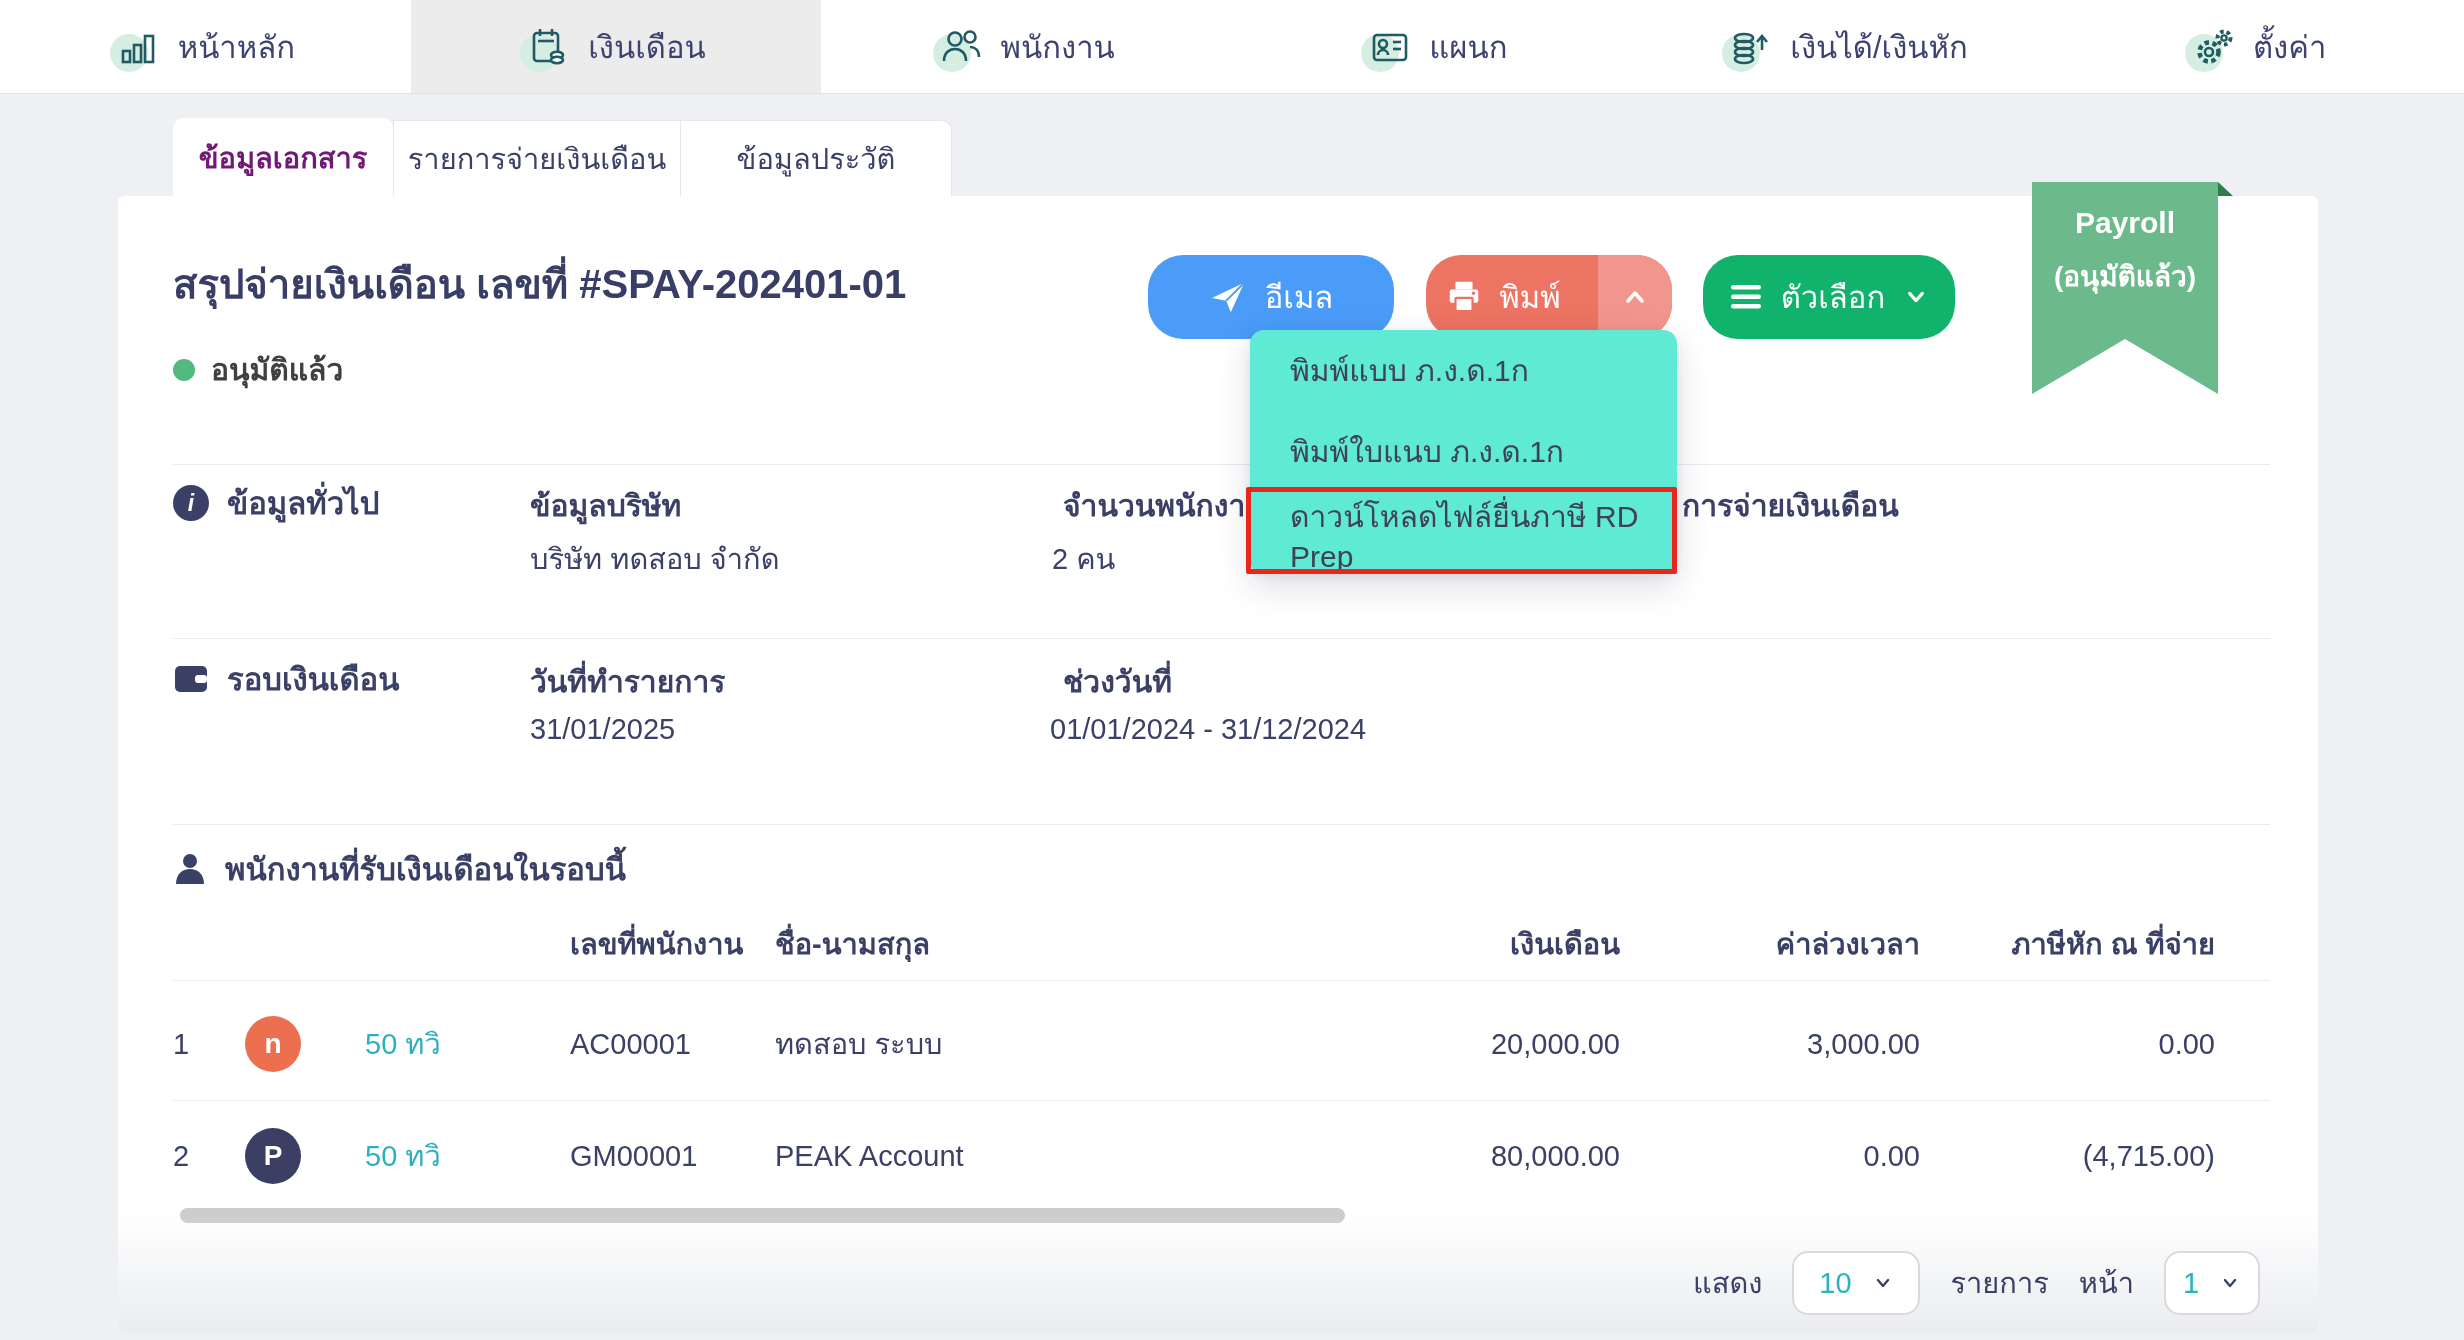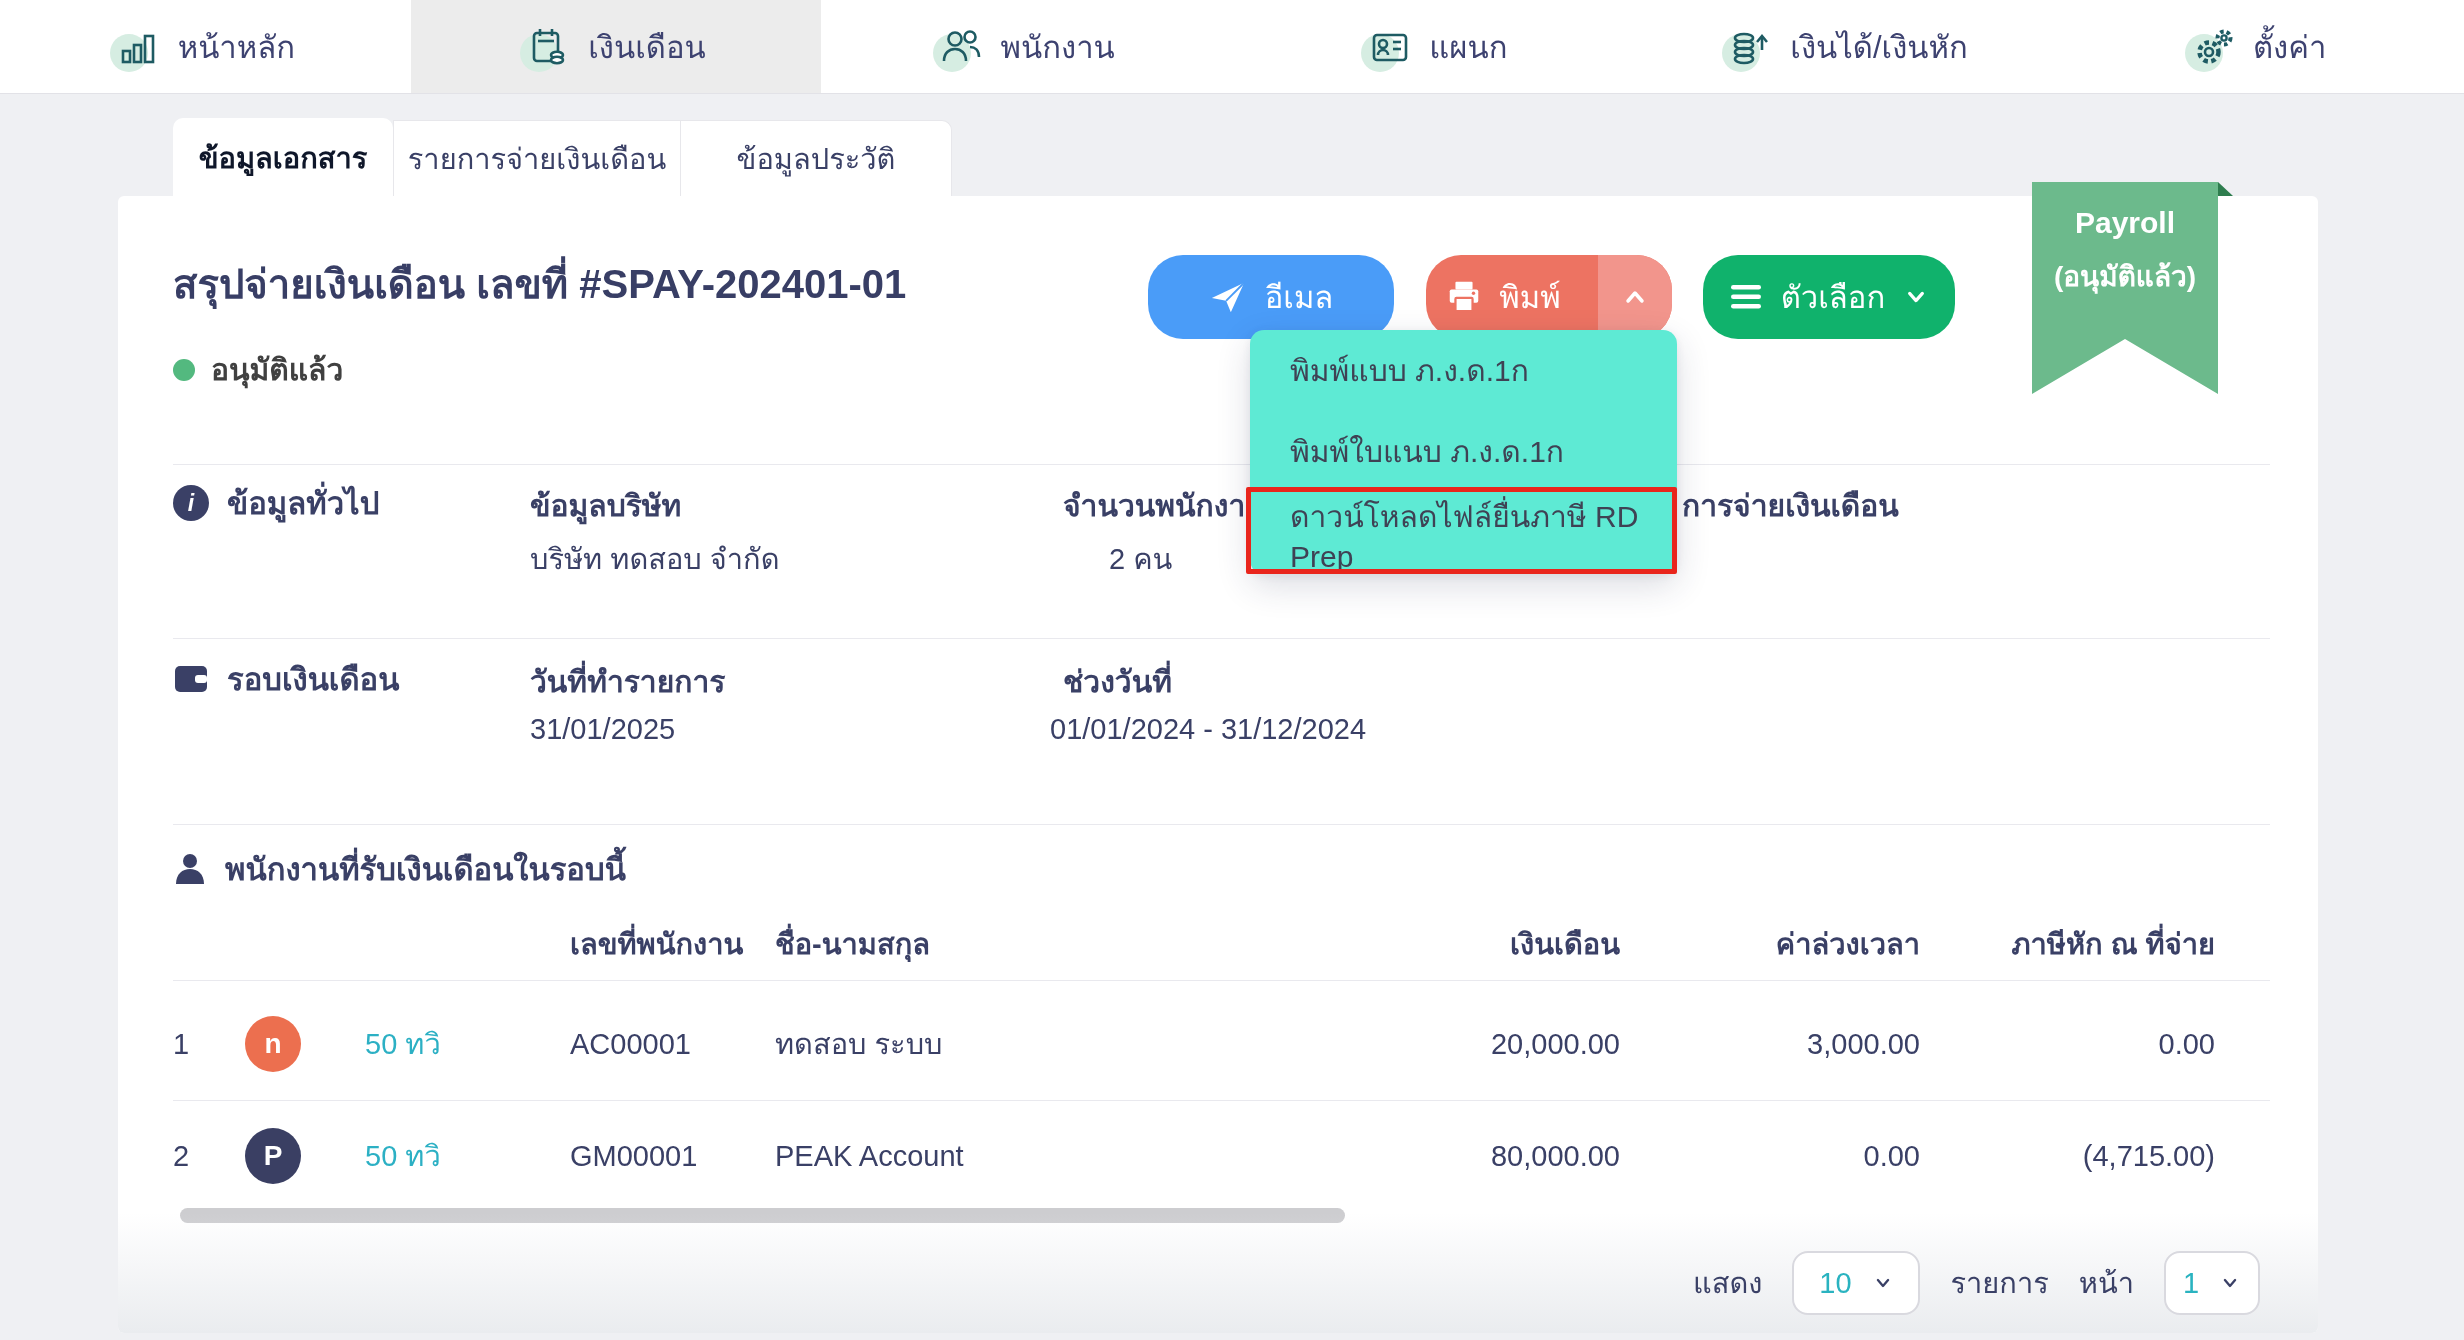--- a/index.html
+++ b/index.html
@@ -14,21 +14,21 @@
               font-size:31px; color:#3d4270; cursor:pointer; }
   .nav-item.active { background:#ececec; }
   .nav-icon { position:relative; width:46px; height:46px; flex:0 0 46px; }
   .nav-icon .blob { position:absolute; left:-6px; bottom:-2px; width:38px; height:38px;
                     border-radius:50%; background:#d6ede2; }
   .nav-icon svg { position:relative; z-index:1; }
 
   
   .tab1 { position:absolute; left:173px; top:118px; width:220px; height:80px; background:#ffffff;
           border-radius:10px 10px 0 0; display:flex; align-items:center; justify-content:center;
-          font-size:29px; font-weight:bold; color:#0f172a; z-index:4; cursor:pointer; }
+          font-size:29px; font-weight:bold; color:#701a75; z-index:4; cursor:pointer; }
   .tabgroup { position:absolute; left:393px; top:120px; height:76px; display:flex;
               background:#ffffff; border:1px solid #e7e7eb; border-bottom:none;
               border-radius:0 10px 0 0; z-index:3; }
   .tabgroup .tab { display:flex; align-items:center; justify-content:center; font-size:29px;
                    color:#3a4066; cursor:pointer; }
   .tabgroup .tab + .tab { border-left:1px solid #e7e7eb; }
   .tab-pay { width:286px; } .tab-hist { width:271px;text-align:center; }
 
   
   .card { position:absolute; left:118px; top:196px; width:2200px; height:1137px;
@@ -237,21 +237,21 @@
     <div class="divider" style="top:442px;"></div>
     <div class="divider" style="top:628px;"></div>
 
     <div class="sec-label" style="left:55px; top:282px;">
       <span class="ico-circle">i</span>
       <span>ข้อมูลทั่วไป</span>
     </div>
     <div class="info-h" style="left:412px; top:286px;">ข้อมูลบริษัท</div>
     <div class="info-v" style="left:412px; top:340px;">บริษัท ทดสอบ จำกัด</div>
     <div class="info-h" style="left:945px; top:286px;">จำนวนพนักงาน</div>
-    <div class="info-v" style="left:991px; top:340px;">2 คน</div>
+    <div class="info-v" style="left:934px; top:340px;">2 คน</div>
     <div class="info-h" style="left:1564px; top:286px;">การจ่ายเงินเดือน</div>
 
     <div class="sec-label" style="left:55px; top:458px;">
       <svg width="36" height="32" viewBox="0 0 36 32">
         <rect x="2" y="3" width="32" height="26" rx="5" fill="#3a4066"></rect>
         <rect x="22" y="12" width="12" height="8" rx="3" fill="#ffffff"></rect>
       </svg>
       <span>รอบเงินเดือน</span>
     </div>
     <div class="info-h" style="left:412px; top:462px;">วันที่ทำรายการ</div>

